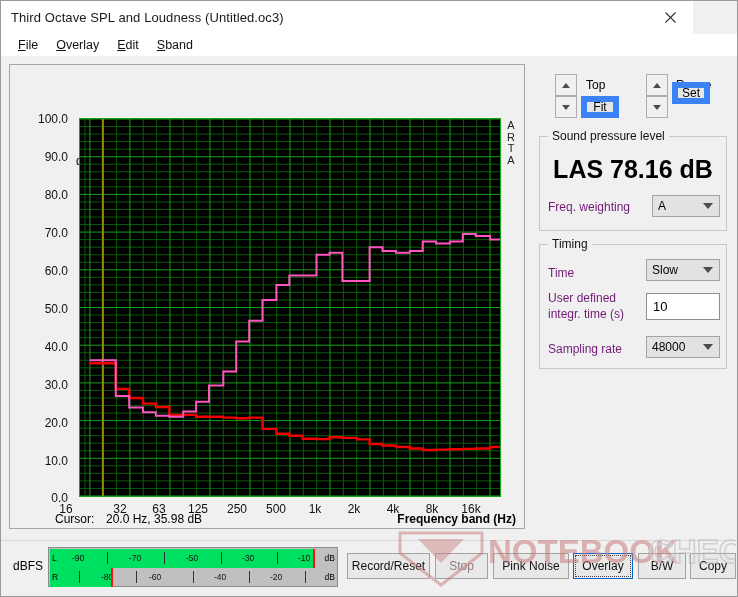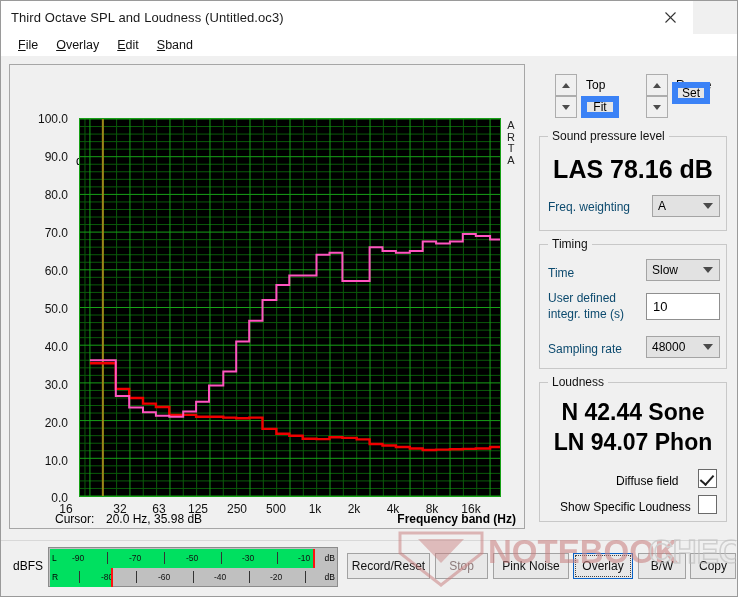--- a/index.html
+++ b/index.html
@@ -110,21 +110,21 @@
     position:absolute; border:1px solid #c8c8c8; background:transparent;
   }
   .fs-legend {
     position:absolute; top:-8px; left:8px; background:#f0f0f0;
     padding:0 4px; font-size:12px; color:#111;
   }
   .big-val {
     position:absolute; width:100%; text-align:center;
     font-weight:bold; color:#000;
   }
-  .row-label { position:absolute; font-size:12px; color:#0c4a6e; }
+  .row-label { position:absolute; font-size:12px; color:#701a75; }
   .combo {
     position:absolute; height:22px; background:#e2e2e2; border:1px solid #a4a4a4;
     font-size:12px; display:flex; align-items:center; padding-left:5px;
   }
   .combo .arrow {
     position:absolute; right:6px; top:7px;
     width:0;height:0;border-left:5px solid transparent;border-right:5px solid transparent;
     border-top:6px solid #4a4a4a;
   }
   .textbox {
@@ -380,29 +380,20 @@
         <div class="row-label" style="left:8px;top:46px;">User defined</div>
         <div class="row-label" style="left:8px;top:62px;">integr. time (s)</div>
         <div class="textbox" style="left:106px;top:48px;width:74px;">10</div>
         <div class="row-label" style="left:8px;top:97px;">Sampling rate</div>
         <div class="combo" style="left:106px;top:91px;width:74px;">
           <span>48000</span>
           <span class="arrow"></span>
         </div>
       </div>
 
-      <div class="fieldset" style="left:6px;top:318px;width:188px;height:140px;">
-        <span class="fs-legend">Loudness</span>
-        <div class="big-val" style="top:16px;font-size:23px;">N 42.44 Sone</div>
-        <div class="big-val" style="top:46px;font-size:23px;">LN 94.07 Phon</div>
-        <div class="chkrow" style="left:76px;top:91px;">Diffuse field</div>
-        <div class="chkbox checked" style="left:158px;top:86px;"></div>
-        <div class="chkrow" style="left:20px;top:117px;">Show Specific Loudness</div>
-        <div class="chkbox" style="left:158px;top:112px;"></div>
-      </div>
 
     </div>
   </div>
 
   <div id="bottom-bar">
     <div id="dbfs-label">dBFS</div>
 
     <div id="meter">
 
       <div class="meter-row" style="top:1px;">
@@ -423,21 +414,21 @@
         </div>
       </div>
 
       <div class="meter-row" style="top:20px;">
         <div class="meter-fill" id="fill-r" style="width: 63.36px;"></div>
         <div class="meter-scale">
           <span class="ch-lbl">R</span>
           <span class="tick" style="left:29px;"></span>
           <span class="mk" style="left:51px;">-80</span>
           <span class="tick" style="left:86px;"></span>
-          <span class="mk" style="left:108px;">-60</span>
+          <span class="mk" style="left:99px;">-60</span>
           <span class="tick" style="left:143px;"></span>
           <span class="mk" style="left:164px;">-40</span>
           <span class="tick" style="left:199px;"></span>
           <span class="mk" style="left:220px;">-20</span>
           <span class="tick" style="left:255px;"></span>
           <span class="db-lbl">dB</span>
           <span class="rcl" id="rcl-r" style="left: 61.36px;"></span>
         </div>
       </div>
     </div>

